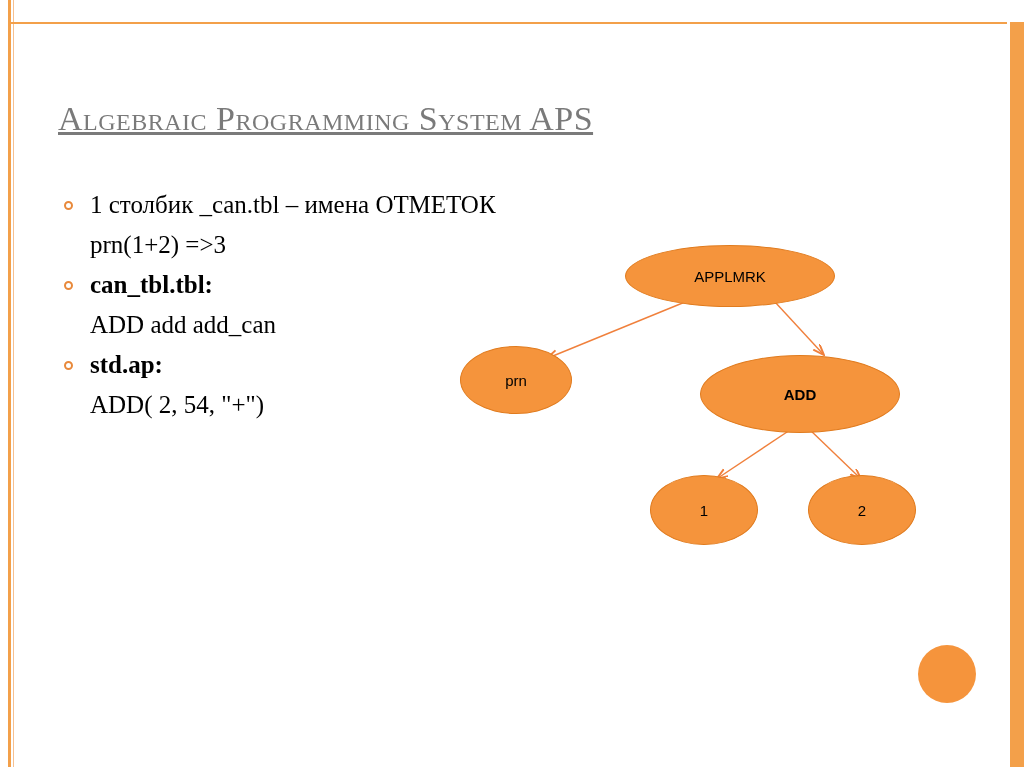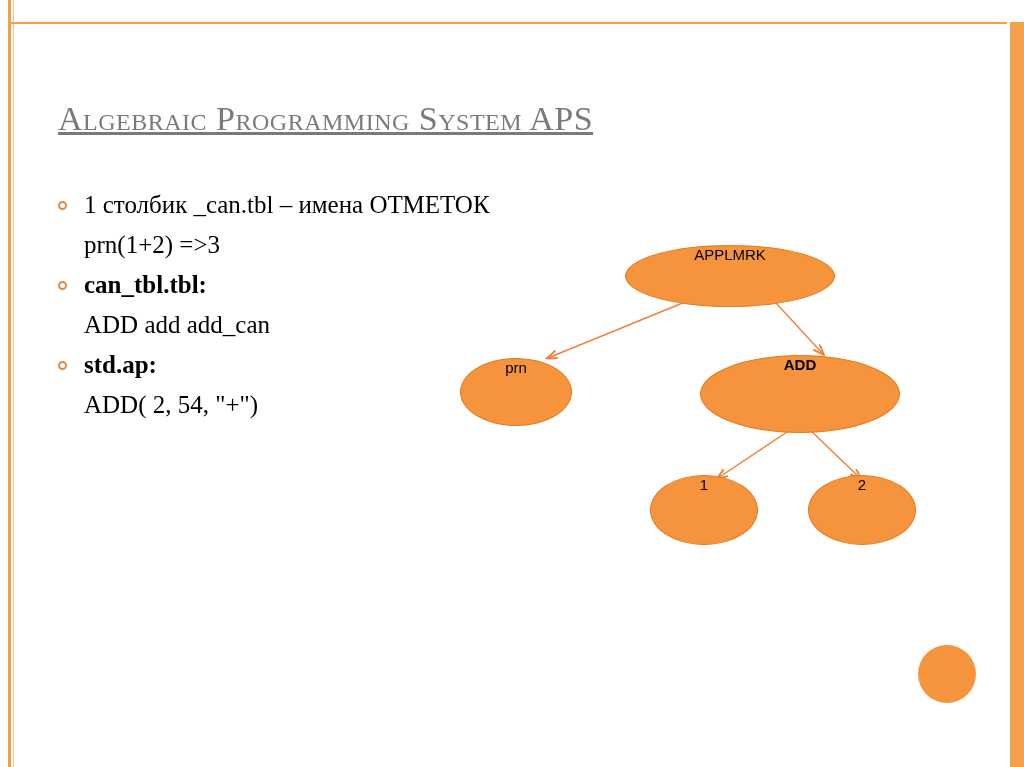--- a/index.html
+++ b/index.html
@@ -64,21 +64,21 @@
     font-size: 34px;
     color: #7a7a7a;
     font-variant: small-caps;
     letter-spacing: 0.5px;
     white-space: nowrap;
     text-decoration: underline;
   }
 
   .body-text {
     position: absolute;
-    left: 44px;
+    left: 50px;
     top: 185px;
     width: 560px;
   }
   .line {
     font-size: 25px;
     color: #000000;
     line-height: 40px;
     white-space: nowrap;
     position: relative;
     padding-left: 40px;
@@ -108,21 +108,21 @@
   }
   .node {
     position: absolute;
     background: #f5943c;
     border: 1px solid #e07b1e;
     border-radius: 50%;
     color: #000000;
     font-family: "Liberation Sans", sans-serif;
     font-size: 15px;
     display: flex;
-    align-items: flex-start;
+    align-items: center;
     justify-content: center;
     box-sizing: border-box;
   }
   .dot-deco {
     position: absolute;
     left: 918px;
     top: 645px;
     width: 58px;
     height: 58px;
     background: #f5943c;
@@ -166,21 +166,21 @@
     </defs>
     <line x1="255" y1="72" x2="118" y2="128" stroke="#f0803c" stroke-width="1.4" marker-end="url(#arrowhead)"></line>
     <line x1="345" y1="72" x2="393" y2="124" stroke="#f0803c" stroke-width="1.4" marker-end="url(#arrowhead)"></line>
     <line x1="363" y1="198" x2="288" y2="248" stroke="#f0803c" stroke-width="1.4" marker-end="url(#arrowhead)"></line>
     <line x1="378" y1="198" x2="430" y2="248" stroke="#f0803c" stroke-width="1.4" marker-end="url(#arrowhead)"></line>
   </svg>
 
   <div class="node" style="left:195px; top:15px; width:210px; height:62px;">
     <span>APPLMRK</span>
   </div>
-  <div class="node" style="left:30px; top:128px; width:112px; height:68px;">
+  <div class="node" style="left:30px; top:116px; width:112px; height:68px;">
     <span>prn</span>
   </div>
   <div class="node" style="left:270px; top:125px; width:200px; height:78px;font-weight:bold;">
     <span>ADD</span>
   </div>
   <div class="node" style="left:220px; top:245px; width:108px; height:70px;">
     <span>1</span>
   </div>
   <div class="node" style="left:378px; top:245px; width:108px; height:70px;">
     <span>2</span>

